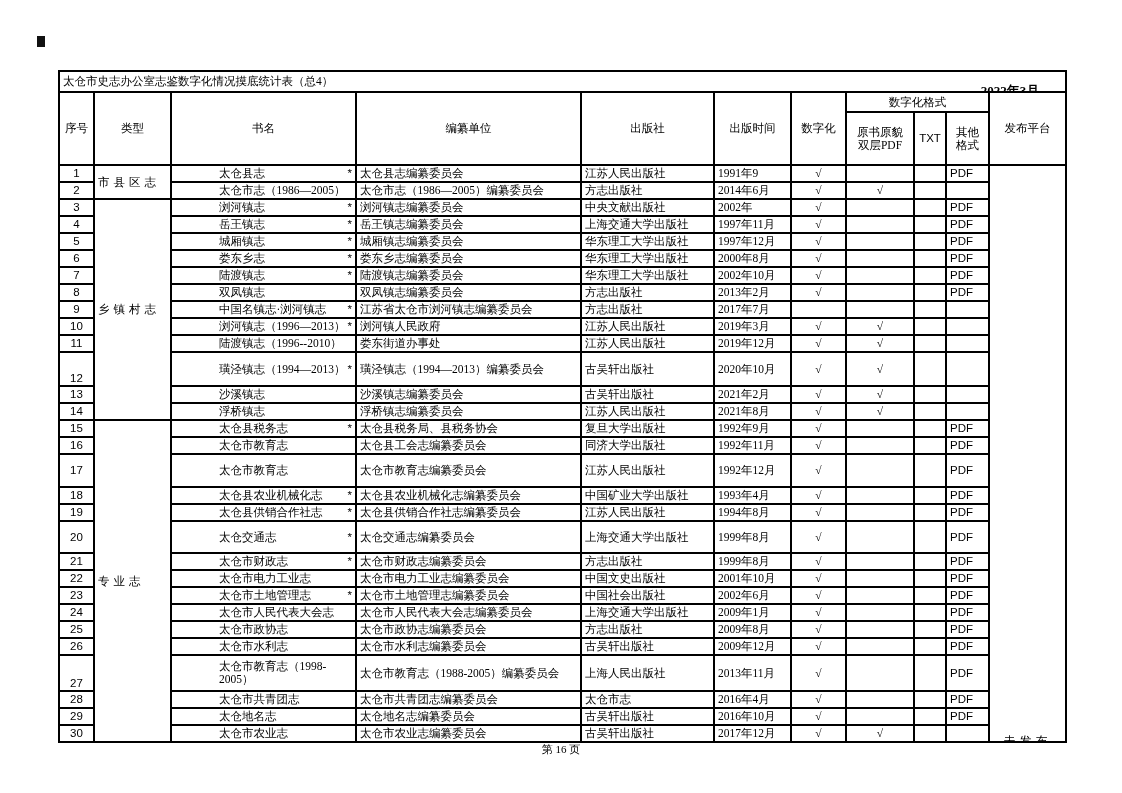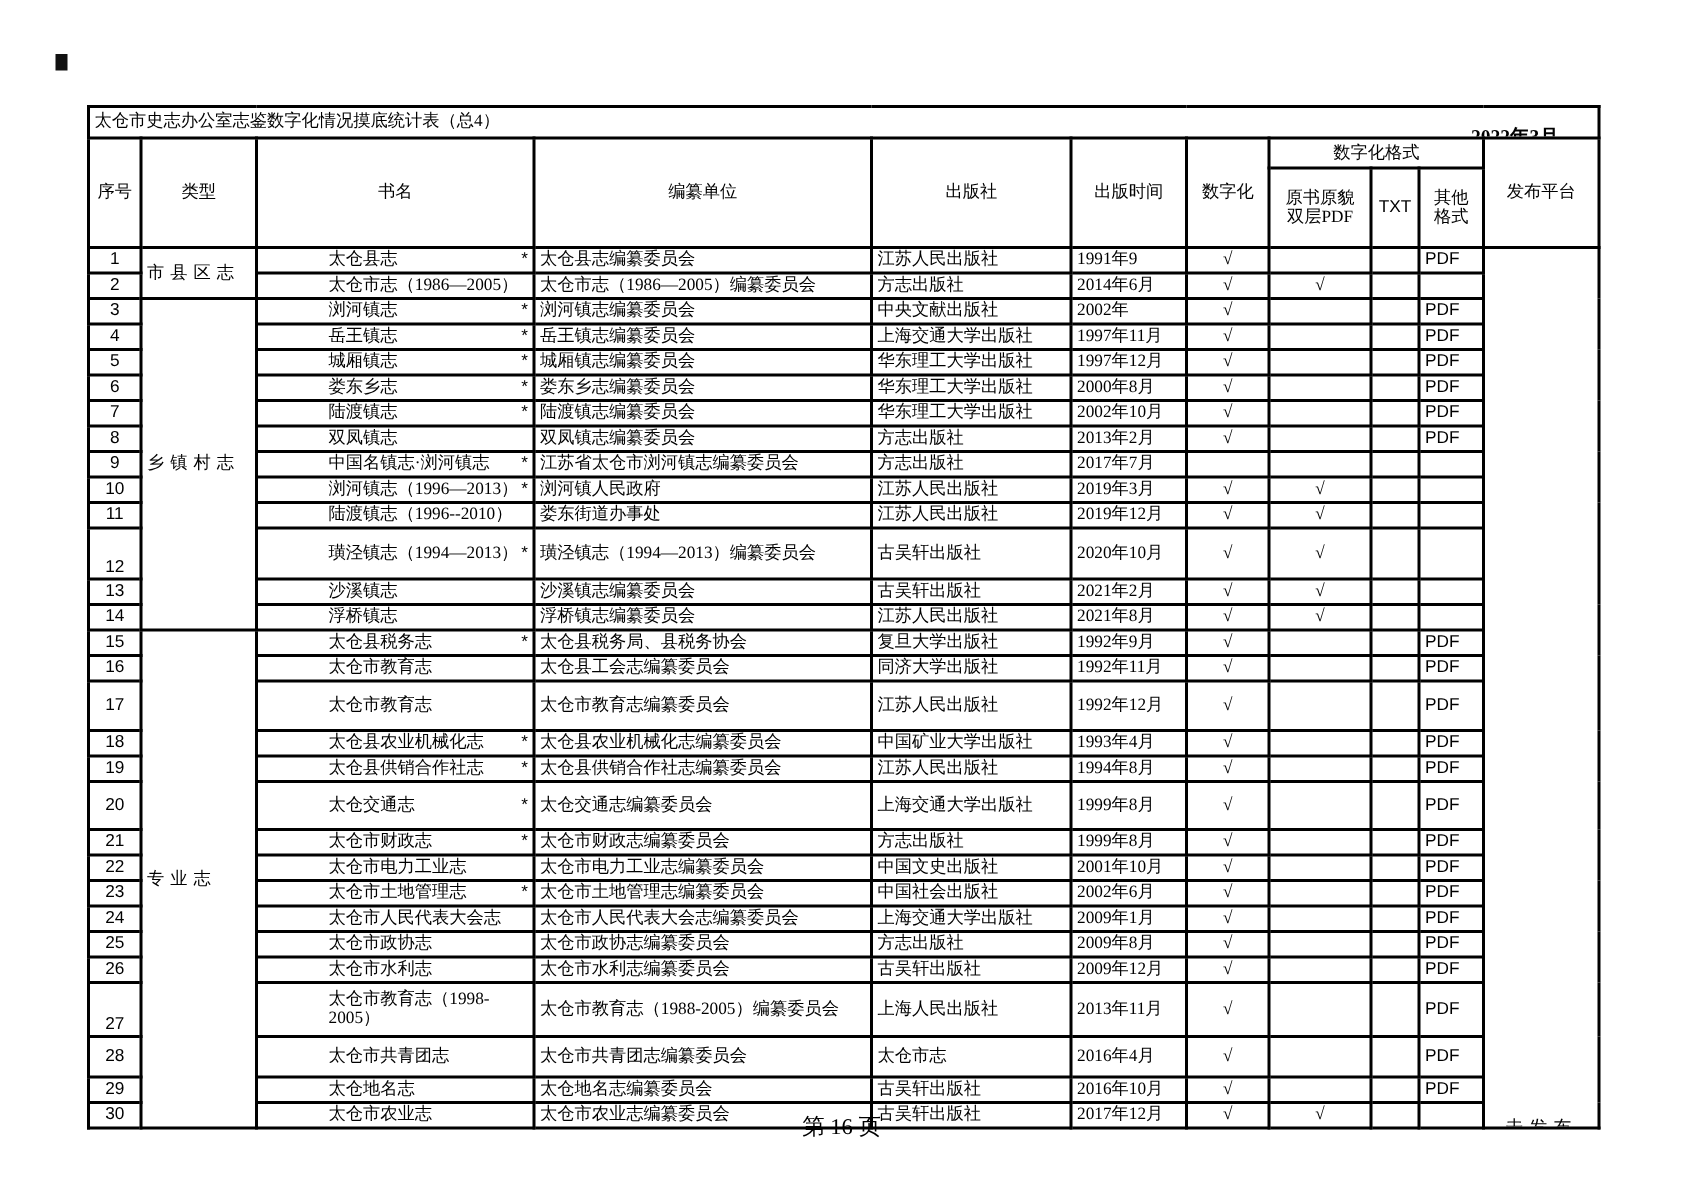--- a/index.html
+++ b/index.html
@@ -38,21 +38,21 @@
     border-bottom:none;padding:0;vertical-align:bottom;
   }
   .platform-inner{position:relative;height:544px;overflow:hidden;}
   .platform-inner span{
     position:absolute;bottom:-7px;left:50%;transform:translateX(-50%);
     letter-spacing:4px;white-space:nowrap;font-size:12px;
   }
   tr.group-start td{border-top:3px solid #000;}
   #page-footer{
     position:absolute;left:0;top:742px;width:100%;text-align:center;
-    font-size:15px;
+    font-size:11px;
   }
 </style>
 </head>
 <body>
 
 <div id="scan-mark"></div>
 
 <table id="doc-table">
   <colgroup>
     <col style="width:35px">
@@ -519,21 +519,21 @@
           </div>
         </td>
         <td>太仓市教育志（1988-2005）编纂委员会</td>
         <td>上海人民出版社</td>
         <td>2013年11月</td>
         <td class="chk">√</td>
         <td class="chk"></td>
         <td class="chk"></td>
         <td class="other-fmt">PDF</td>
       </tr>
-      <tr style="height: 27px;">
+      <tr style="height: 17px;">
         <td class="seq">28</td>
         <td>
           <div class="bookline">
             <span>太仓市共青团志</span>
           </div>
         </td>
         <td>太仓市共青团志编纂委员会</td>
         <td>太仓市志</td>
         <td>2016年4月</td>
         <td class="chk">√</td>

